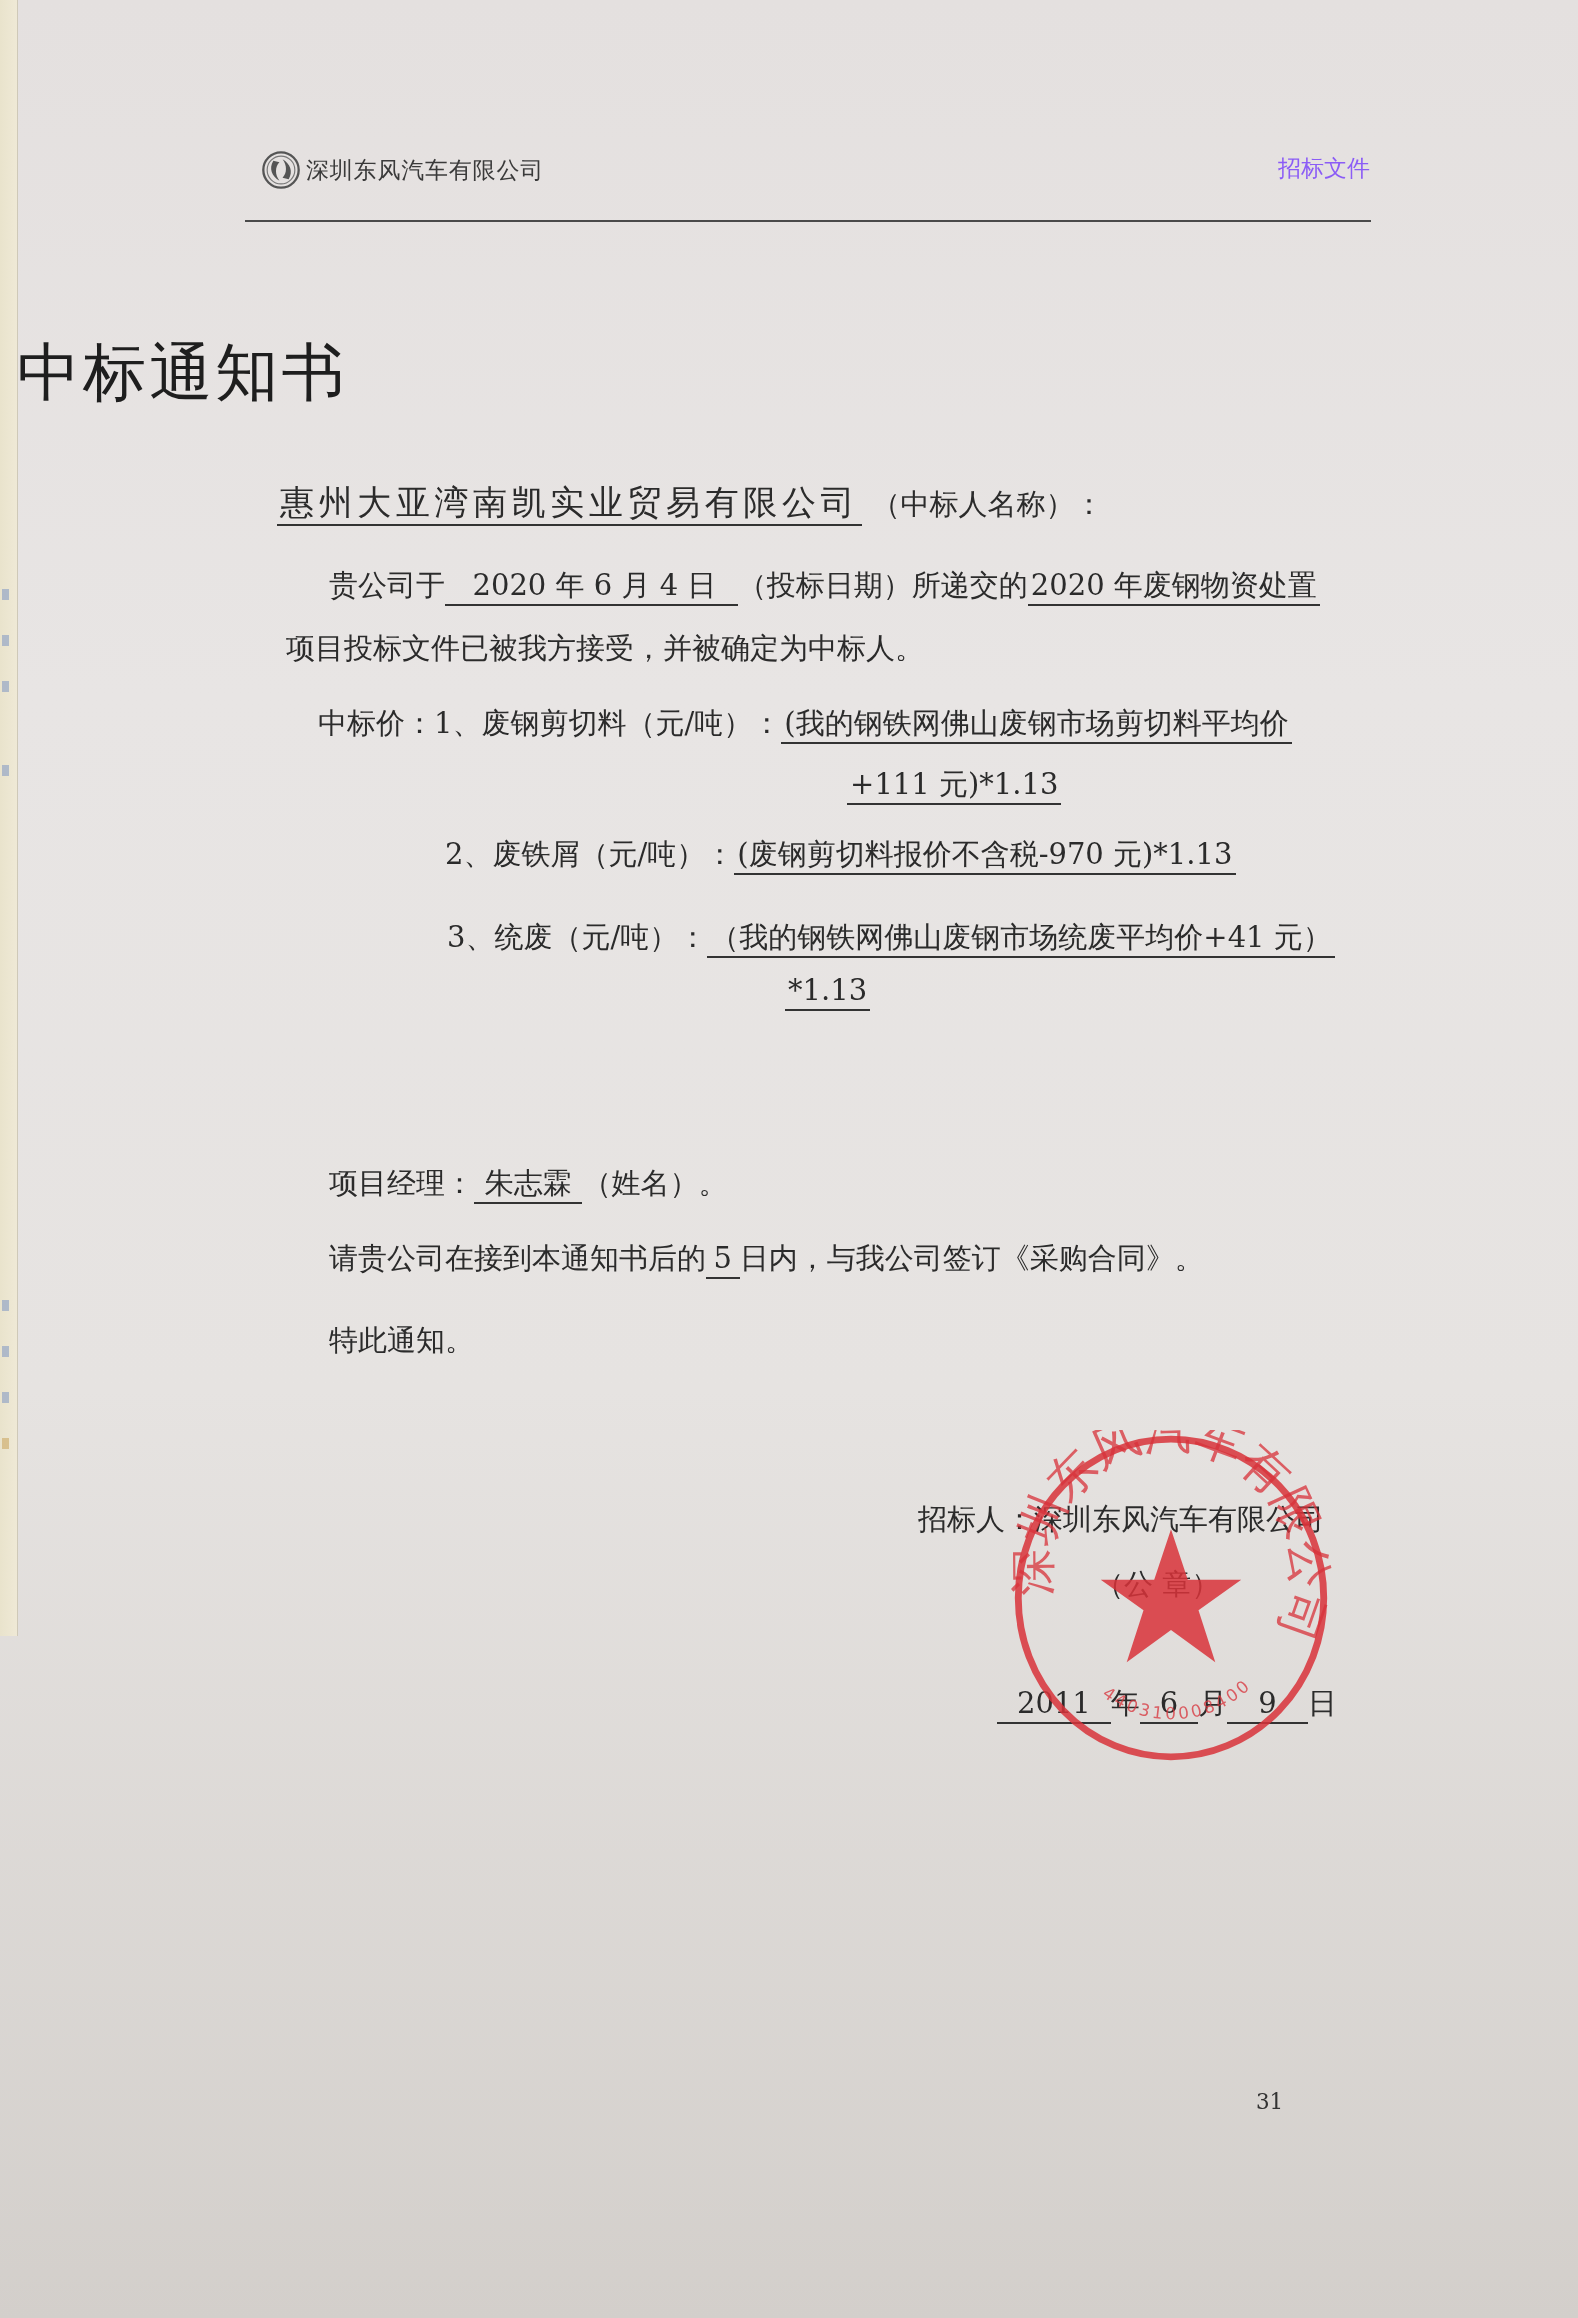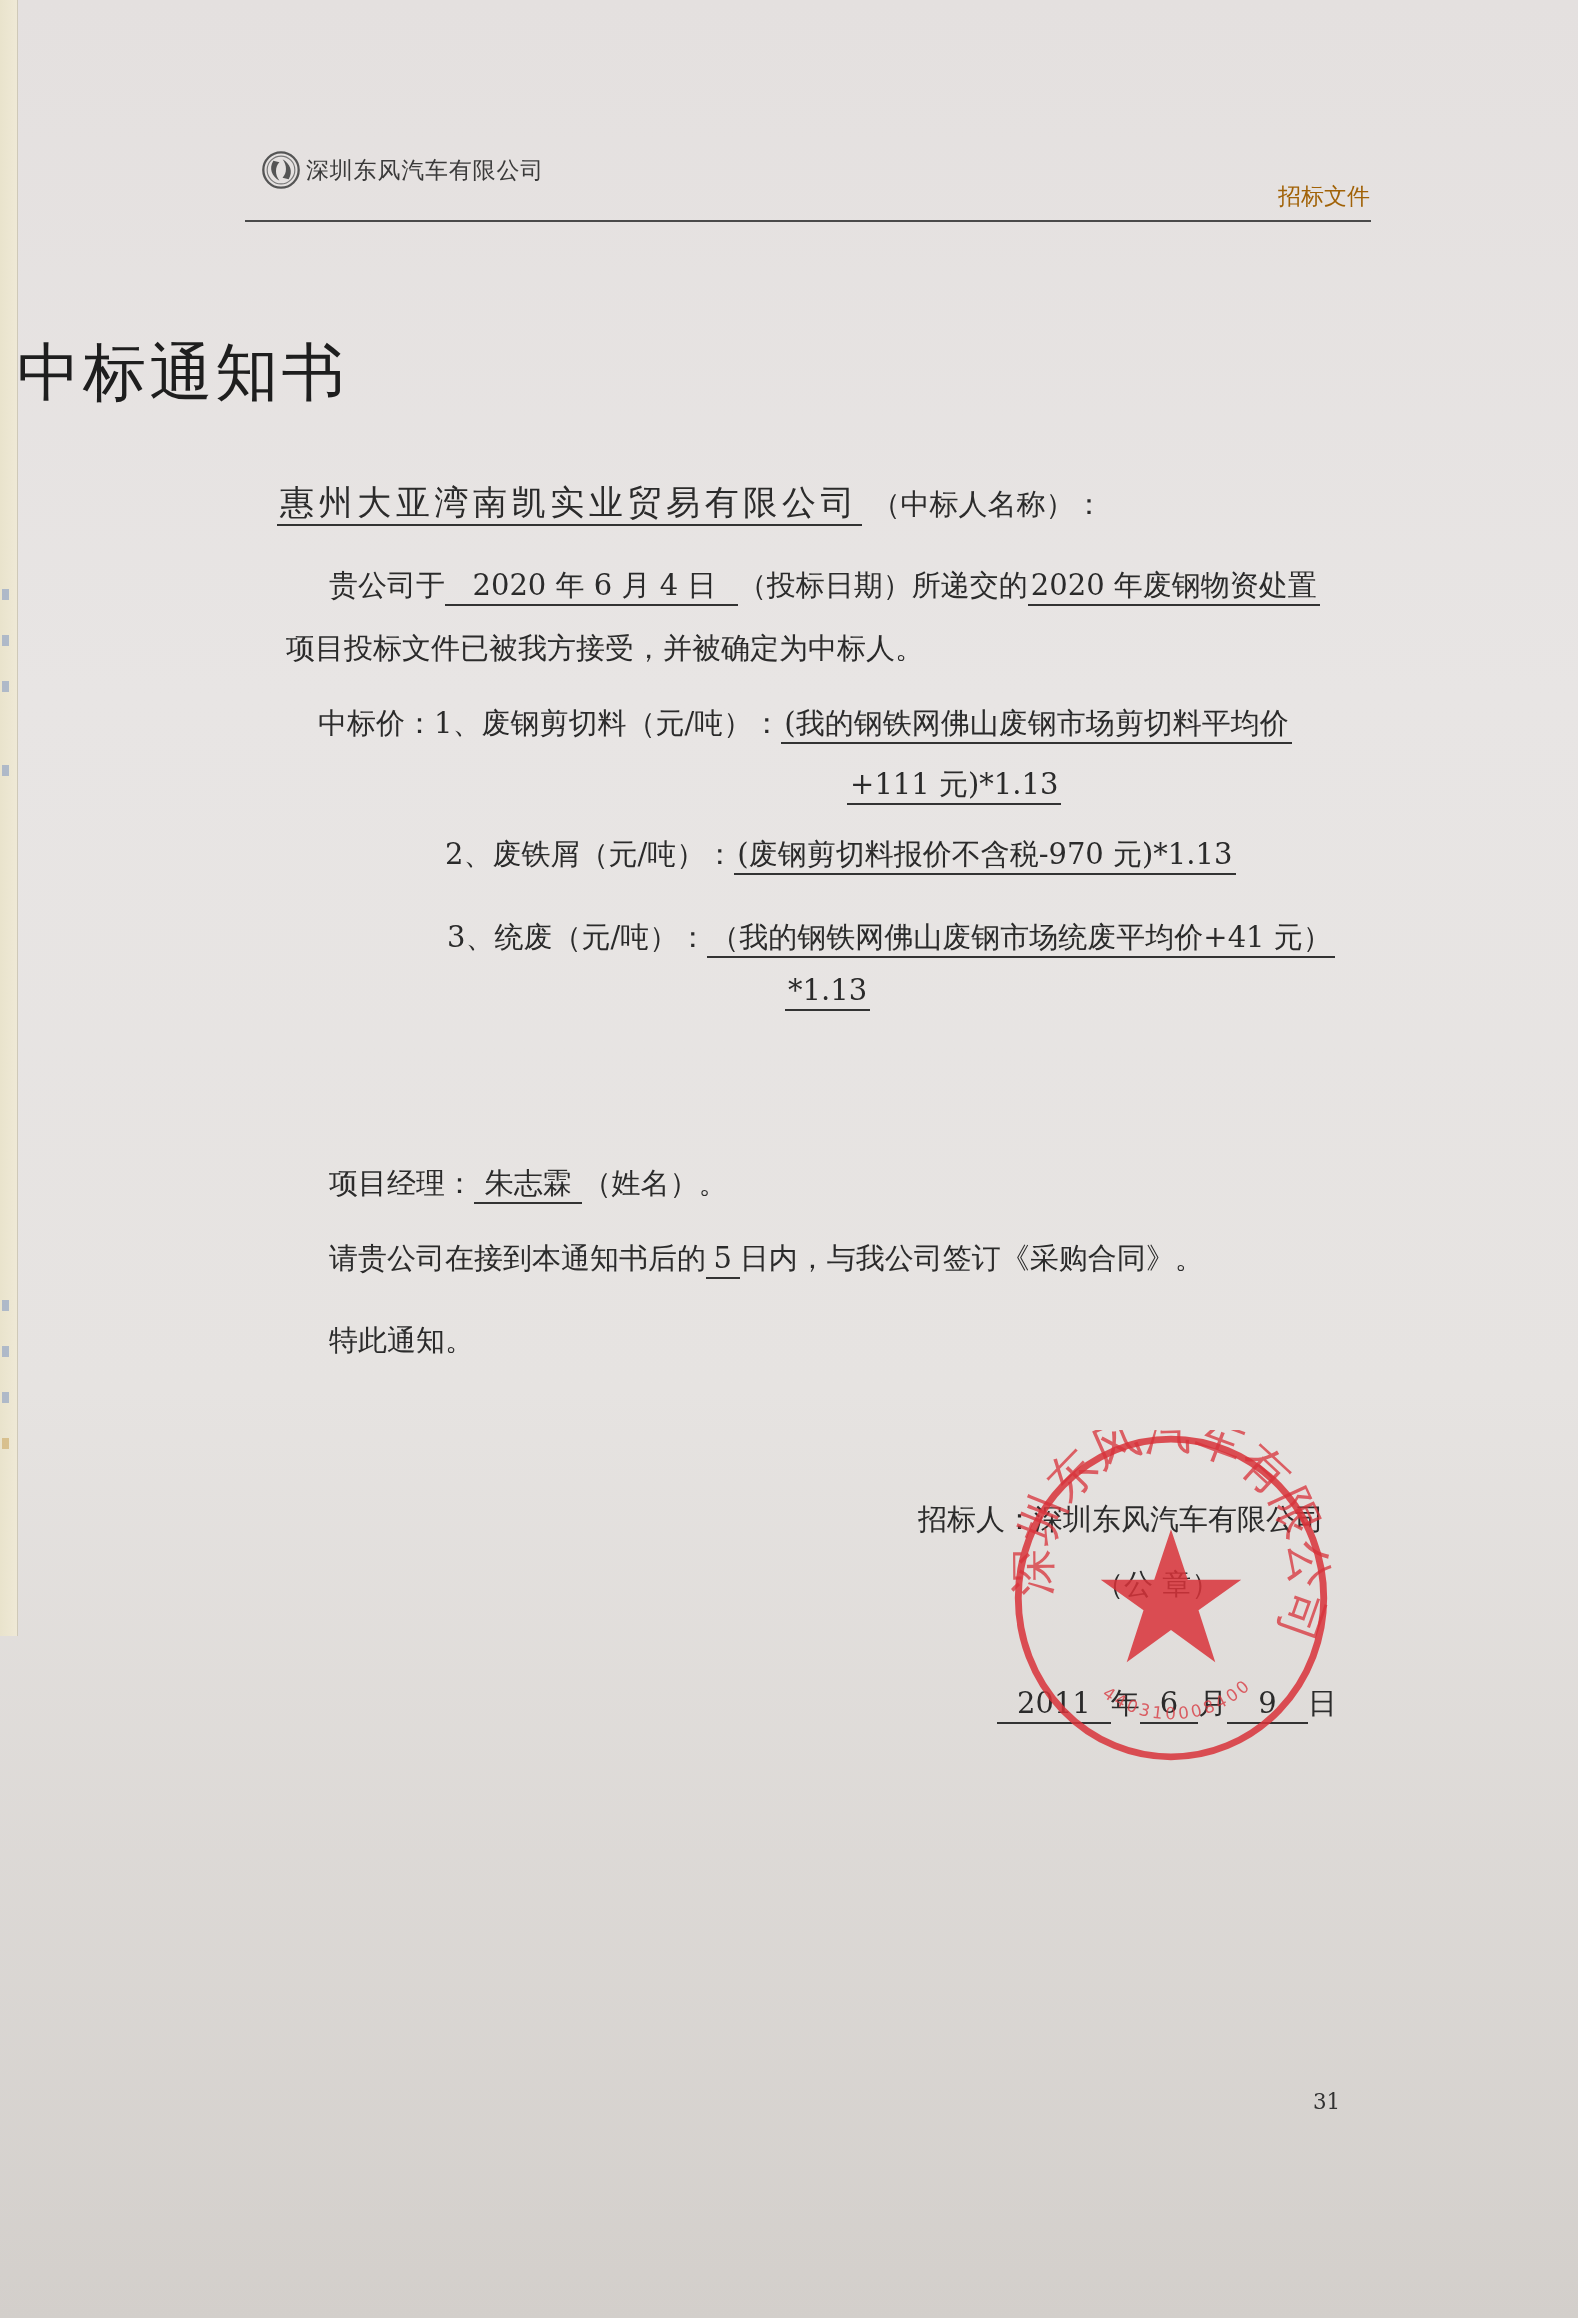--- a/index.html
+++ b/index.html
@@ -16,31 +16,31 @@
   }
   .left-strip .mark { position: absolute; left: 1.5px; width: 7.6px; height: 10.7px; background: #7d95c2; opacity: .55; }
   .page {
     position: absolute; left: 17px; top: 0; width: 1357px; height: 2319px;
   }
   .header { position: absolute; left: 229px; top: 144px; width: 1124px; height: 54px; }
   .logo {
     position: absolute; left: 15.3px; top: 6.1px; width: 40px; height: 40px;
   }
   .header-company { position: absolute; left: 60px; top: 10.7px; font-size: 23px; color: #3a3a3a; letter-spacing: 0.8px; }
-  .header-doc { position: absolute; right: 0; top: 9.2px; font-size: 23px; color: #a16207; margin-top: 28px; }
+  .header-doc { position: absolute; right: 0; top: 9.2px; font-size: 23px; color: #8b5cf6; }
   .rule { position: absolute; left: 228px; top: 220px; width: 1126px; height: 2.3px; background: #4a4a4a; }
 
   .title {
     position: absolute; left: 0; width: 1562px; top: 330px; text-align: left;
     font-size: 63px; letter-spacing: 3.1px; color: #1e1e1e;
   }
   .line { position: absolute; font-size: 29px; white-space: nowrap; color: #2b2b2b; }
   .u { border-bottom: 2.3px solid #333; padding: 0 3.1px 1.5px; }
   .winner { font-size: 34px; letter-spacing: 4.6px; }
-  .page-num { position: absolute; left: 1296px; top: 2089px; font-size: 21.4px; color: #333; }
+  .page-num { position: absolute; left: 1239px; top: 2089px; font-size: 21.4px; color: #333; }
 
   .stamp {
     position: absolute; left: 986px; top: 1430px; width: 336px; height: 336px; pointer-events: none;
   }
 </style>
 </head>
 <body>
 
 <div class="left-strip">
   <div class="mark" style="top:589px"></div>

